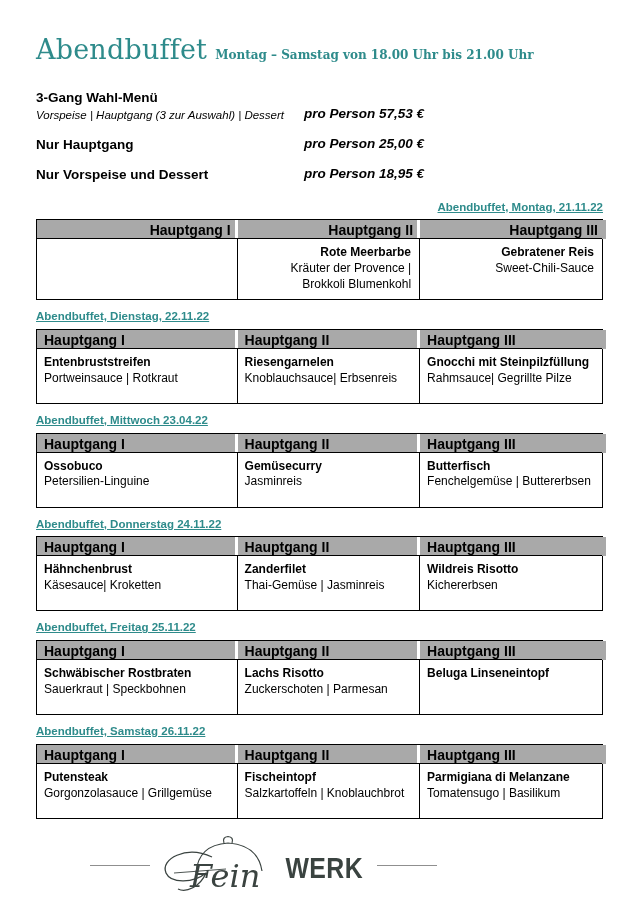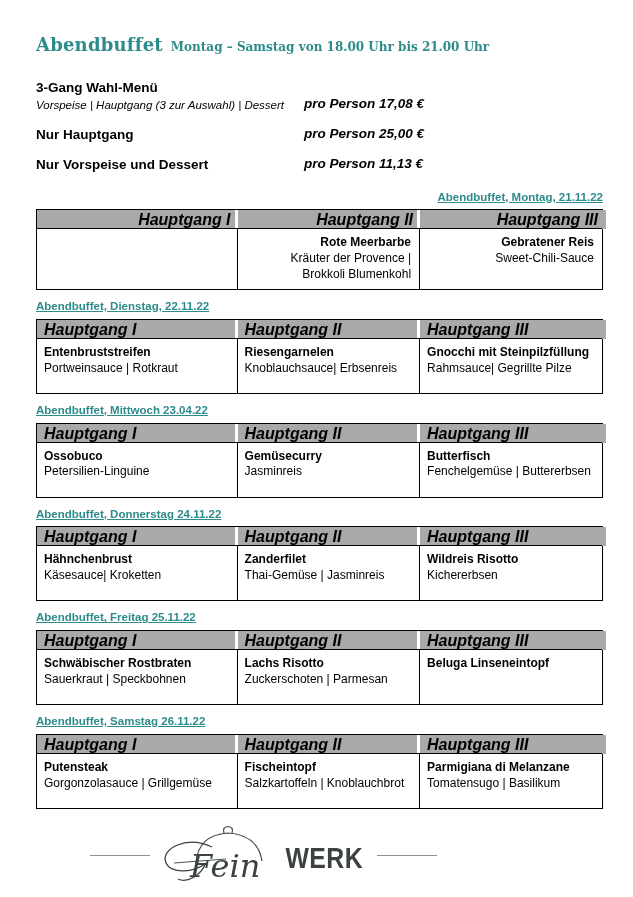--- a/index.html
+++ b/index.html
@@ -13,21 +13,21 @@
   body{margin:0;background:#ffffff;}
   .page{
     width:633px;height:897px;background:#ffffff;overflow:hidden;
     font-family:"Liberation Sans",sans-serif;color:#000;
     padding:34px 30px 0 36px;position:relative;
   }
 
   
   .title-row{display:flex;align-items:baseline;gap:8px;color:var(--accent-teal);
     font-family:"DejaVu Serif",serif;}
-  .doc-title{font-size:18px;font-weight:bold;letter-spacing:0.2px;text-align:right;}
+  .doc-title{font-size:27px;font-weight:normal;letter-spacing:0.2px;text-align:right;}
   .doc-subtitle{font-size:12px;font-weight:bold;}
 
   
   .pricing{margin-top:24px;}
   .price-row{display:flex;align-items:flex-end;margin-bottom:12px;}
   .price-left{width:268px;}
   .price-label{font-size:13.5px;font-weight:bold;line-height:1.3;}
   .price-sub{font-size:11.5px;font-style:italic;line-height:1.45;}
   .price-value{font-size:13.5px;font-weight:bold;font-style:italic;line-height:1.35;}
 
@@ -41,21 +41,21 @@
   .menu-table{border:1px solid var(--table-border);width:100%;position:relative;}
   .mt-header{
     display:grid;grid-template-columns:35.5% 32.3% 32.2%;
     border-bottom:1px solid var(--table-border);height:19px;
   }
   .mt-header::after{ 
     content:"";position:absolute;top:0;right:-4px;width:4px;height:19px;
     background:var(--header-gray);
   }
   .mt-hcell{
-    background:var(--header-gray);font-size:16px;font-weight:bold;font-style:italic;
+    background:var(--header-gray);font-size:14px;font-weight:bold;
     padding:2px 4px 0 7px;line-height:16px;overflow:hidden;white-space:nowrap;
   }
   .mt-hcell:not(:last-child){border-right:3px solid #ffffff;}
   .mt-body{display:grid;grid-template-columns:35.5% 32.3% 32.2%;min-height:54px;}
   .mt-cell{padding:6px 8px 6px 7px;}
   .mt-cell:not(:last-child){border-right:1px solid var(--table-border);}
   .dish-name{font-size:12px;font-weight:bold;line-height:1.32;}
   .dish-desc{font-size:12px;line-height:1.32;}
 
   
@@ -81,33 +81,33 @@
     <span class="doc-title">Abendbuffet</span>
     <span class="doc-subtitle">Montag – Samstag von 18.00 Uhr bis 21.00 Uhr</span>
   </div>
 
   <div class="pricing">
     <div class="price-row">
       <div class="price-left">
         <div class="price-label">3-Gang Wahl-Menü</div>
         <div class="price-sub">Vorspeise | Hauptgang (3 zur Auswahl) | Dessert</div>
       </div>
-      <div class="price-value">pro Person 17,08 €</div>
+      <div class="price-value">pro Person 57,53 €</div>
     </div>
     <div class="price-row">
       <div class="price-left">
         <div class="price-label">Nur Hauptgang</div>
       </div>
       <div class="price-value">pro Person 25,00 €</div>
     </div>
     <div class="price-row">
       <div class="price-left">
         <div class="price-label">Nur Vorspeise und Dessert</div>
       </div>
-      <div class="price-value">pro Person 11,13 €</div>
+      <div class="price-value">pro Person 18,95 €</div>
     </div>
   </div>
 
   <div class="day-section first">
     <div class="day-heading">Abendbuffet, Montag, 21.11.22</div>
     <div class="menu-table">
       <div class="mt-header">
         <div class="mt-hcell">Hauptgang I</div>
         <div class="mt-hcell">Hauptgang II</div>
         <div class="mt-hcell">Hauptgang III</div>

